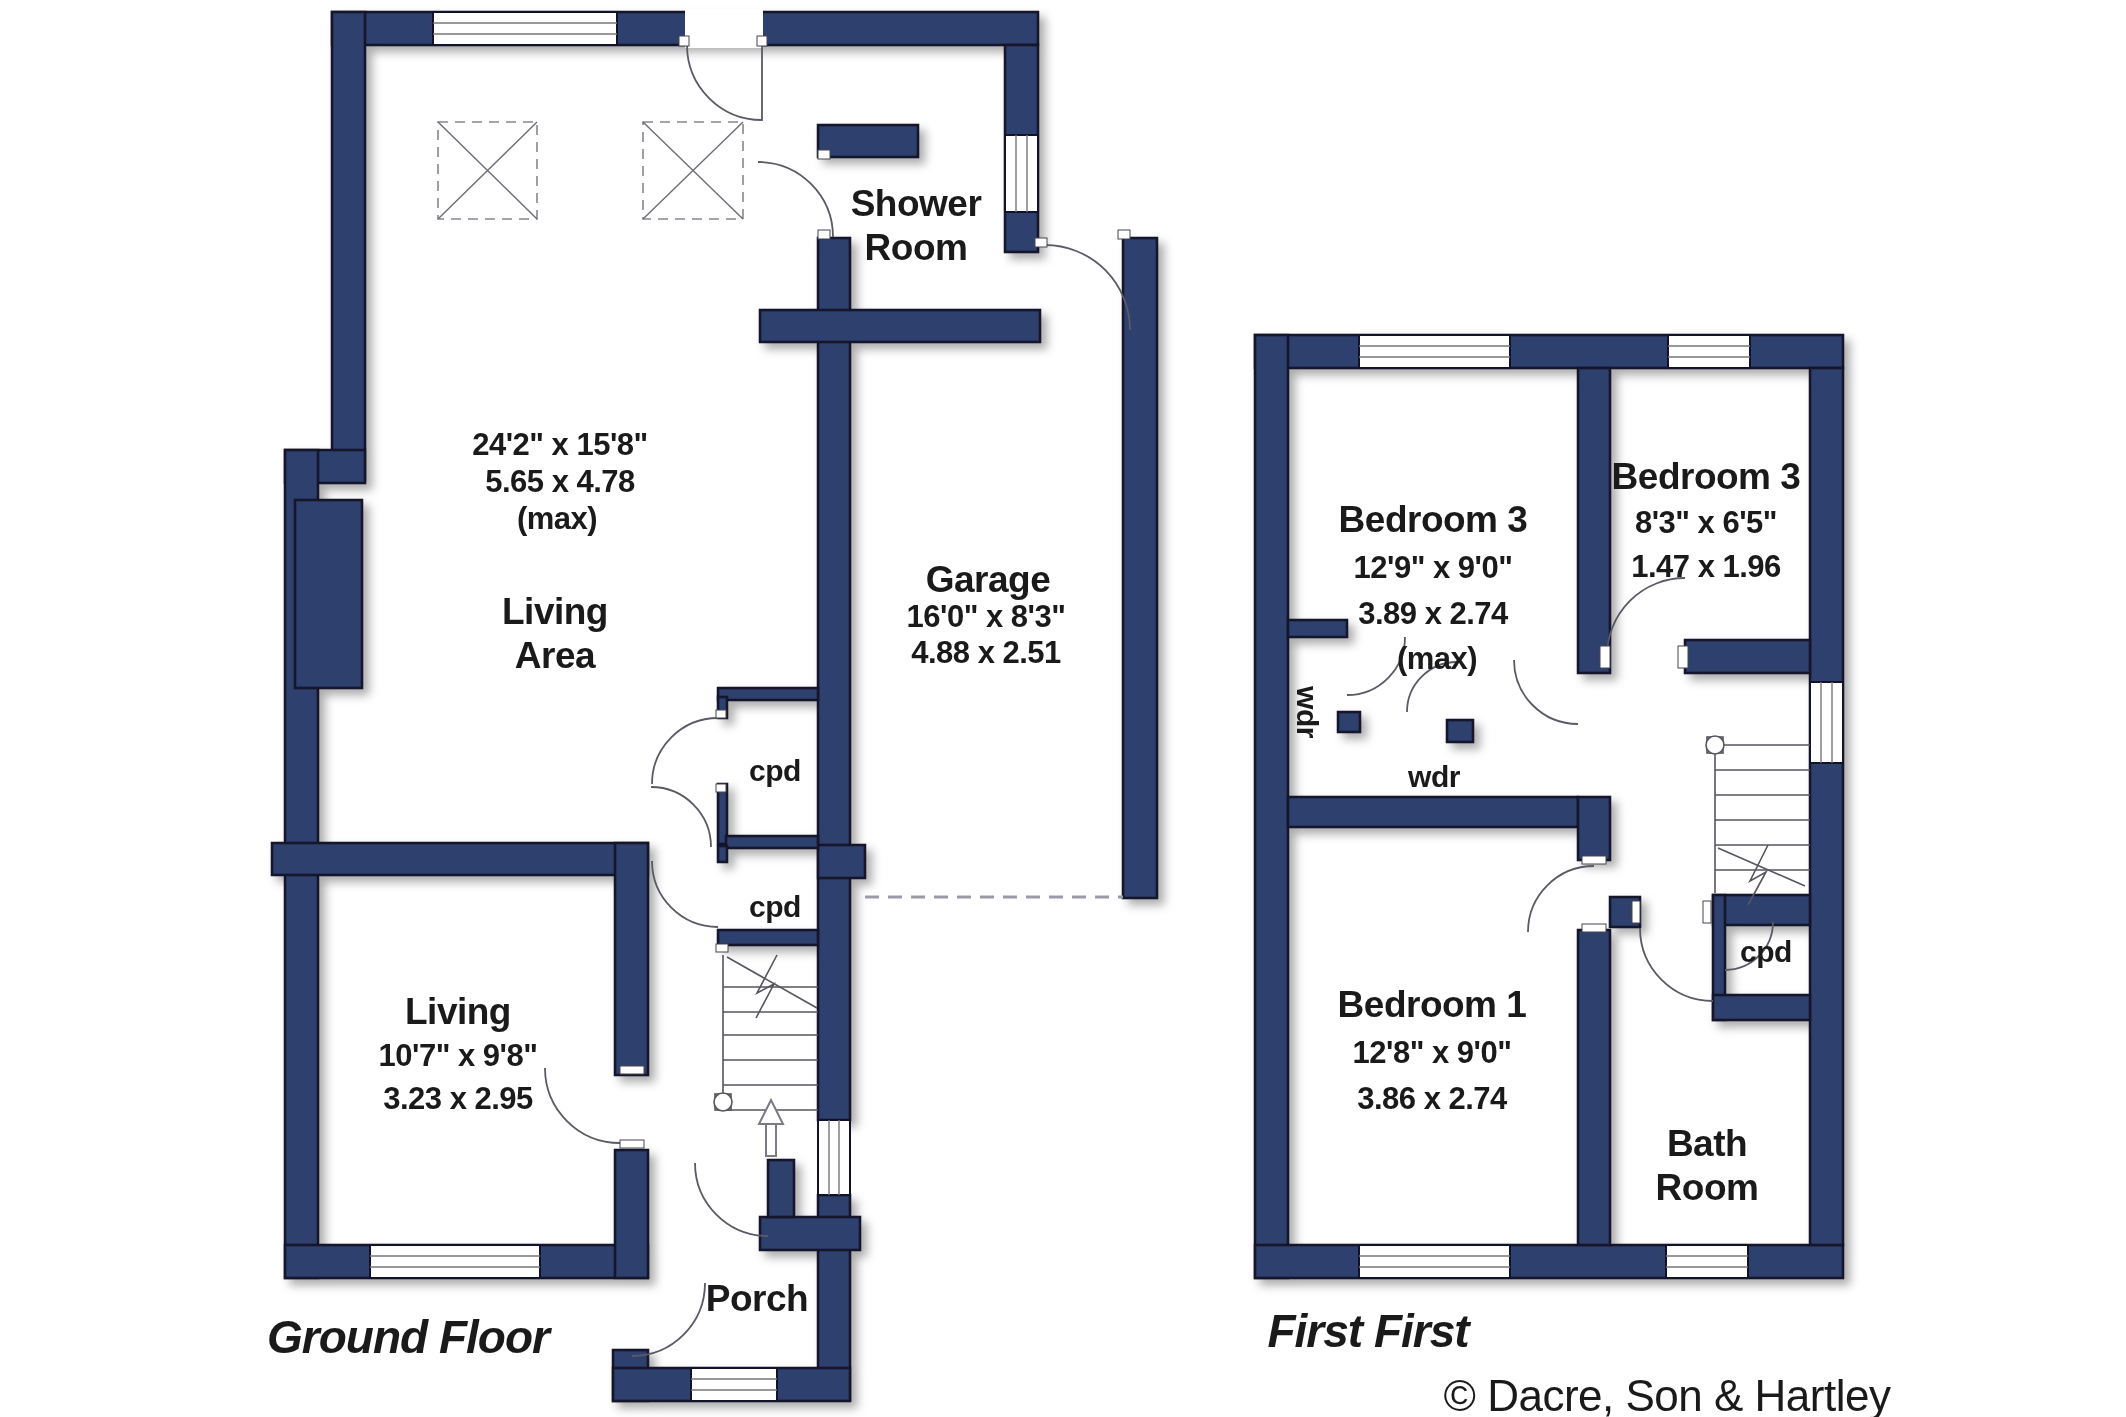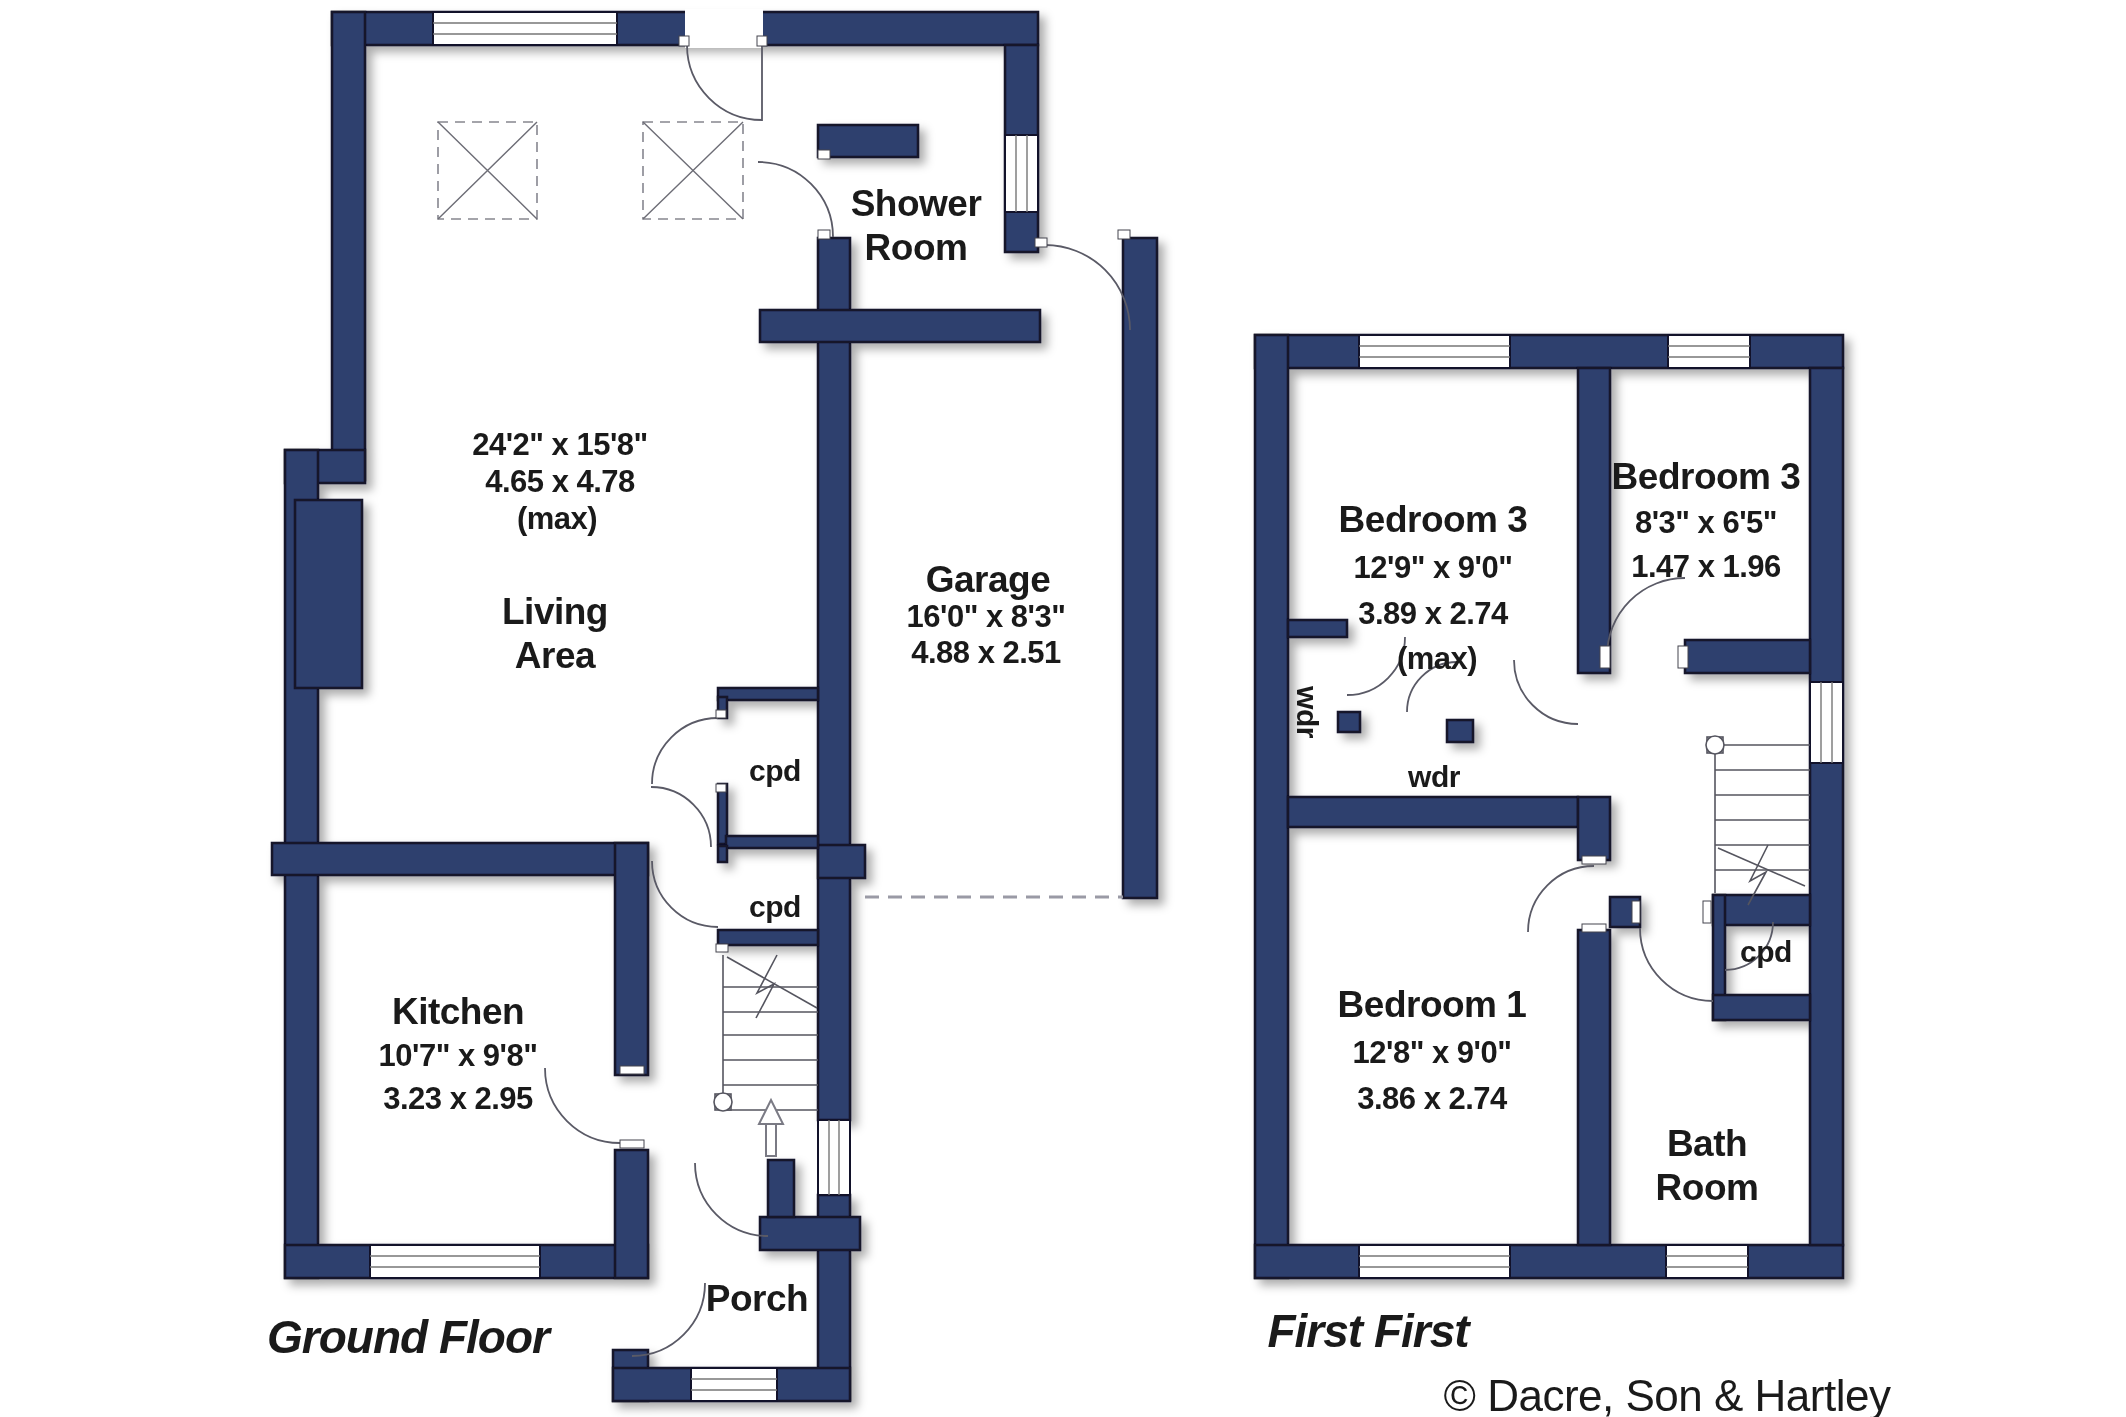--- a/index.html
+++ b/index.html
@@ -203,28 +203,28 @@
       <rect x="1678" y="646" width="10" height="22"></rect>
       <rect x="1632" y="901" width="8" height="22"></rect>
       <rect x="1703" y="901" width="8" height="22"></rect>
       <rect x="1582" y="856" width="24" height="8"></rect>
       <rect x="1582" y="924" width="24" height="8"></rect>
     </g>
   </g>
 </svg>
 
   <div class="lbl dims" style="left:560px;top:445px">24'2" x 15'8"</div>
-  <div class="lbl dims" style="left:560px;top:482px">4.65 x 4.78</div>
+  <div class="lbl dims" style="left:560px;top:482px">5.65 x 4.78</div>
   <div class="lbl dims" style="left:557px;top:519px">(max)</div>
   <div class="lbl room wrap" style="left:555px;top:634px;width:140px">Living Area</div>
   <div class="lbl room wrap" style="left:916px;top:226px;width:185px">Shower Room</div>
   <div class="lbl room" style="left:988px;top:580px">Garage</div>
   <div class="lbl dims" style="left:986px;top:617px">16'0" x 8'3"</div>
   <div class="lbl dims" style="left:986px;top:653px">4.88 x 2.51</div>
-  <div class="lbl room" style="left:458px;top:1012px">Kitchen</div>
+  <div class="lbl room" style="left:458px;top:1012px">Living</div>
   <div class="lbl dims" style="left:458px;top:1056px">10'7" x 9'8"</div>
   <div class="lbl dims" style="left:458px;top:1099px">3.23 x 2.95</div>
   <div class="lbl small" style="left:775px;top:771px">cpd</div>
   <div class="lbl small" style="left:775px;top:907px">cpd</div>
   <div class="lbl room" style="left:757px;top:1299px">Porch</div>
   <div class="lbl floor-title" style="left:408px;top:1337px">Ground Floor</div>
 
   <div class="lbl room" style="left:1433px;top:520px">Bedroom 3</div>
   <div class="lbl dims" style="left:1433px;top:568px">12'9" x 9'0"</div>
   <div class="lbl dims" style="left:1433px;top:614px">3.89 x 2.74</div>

